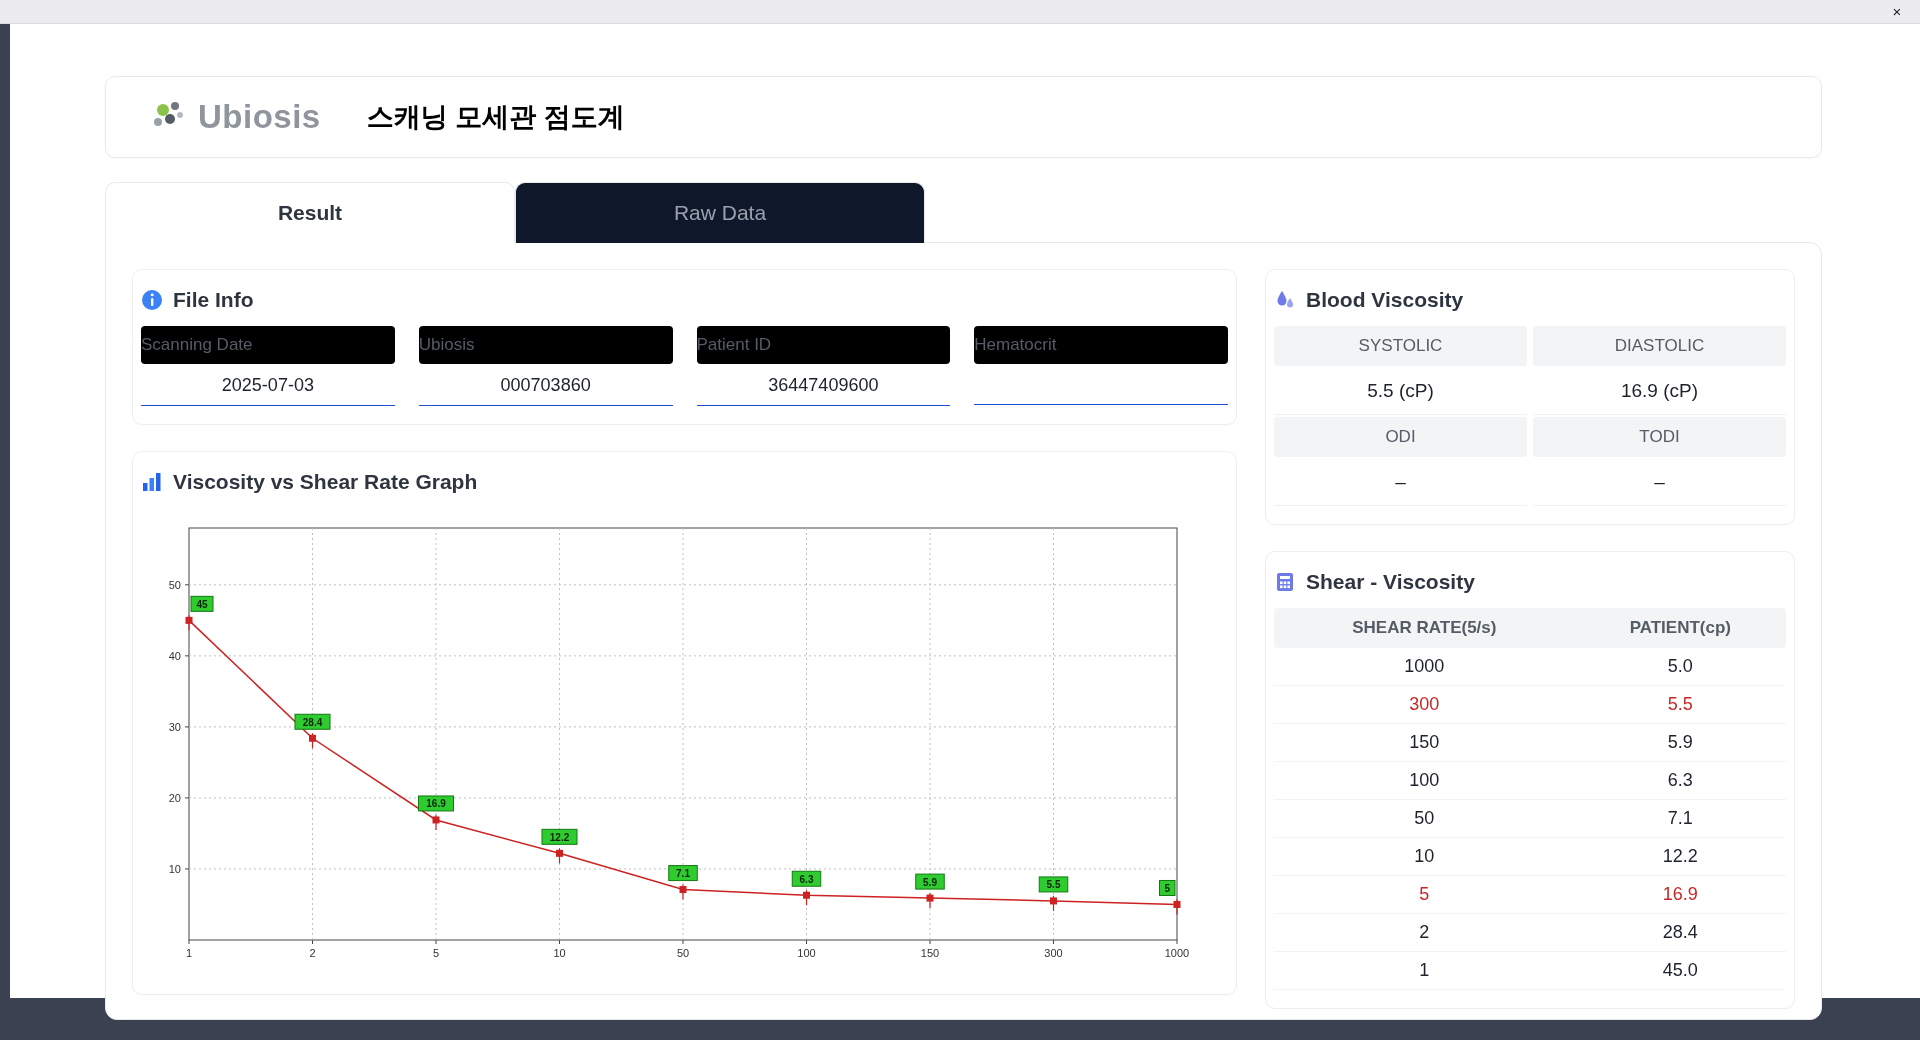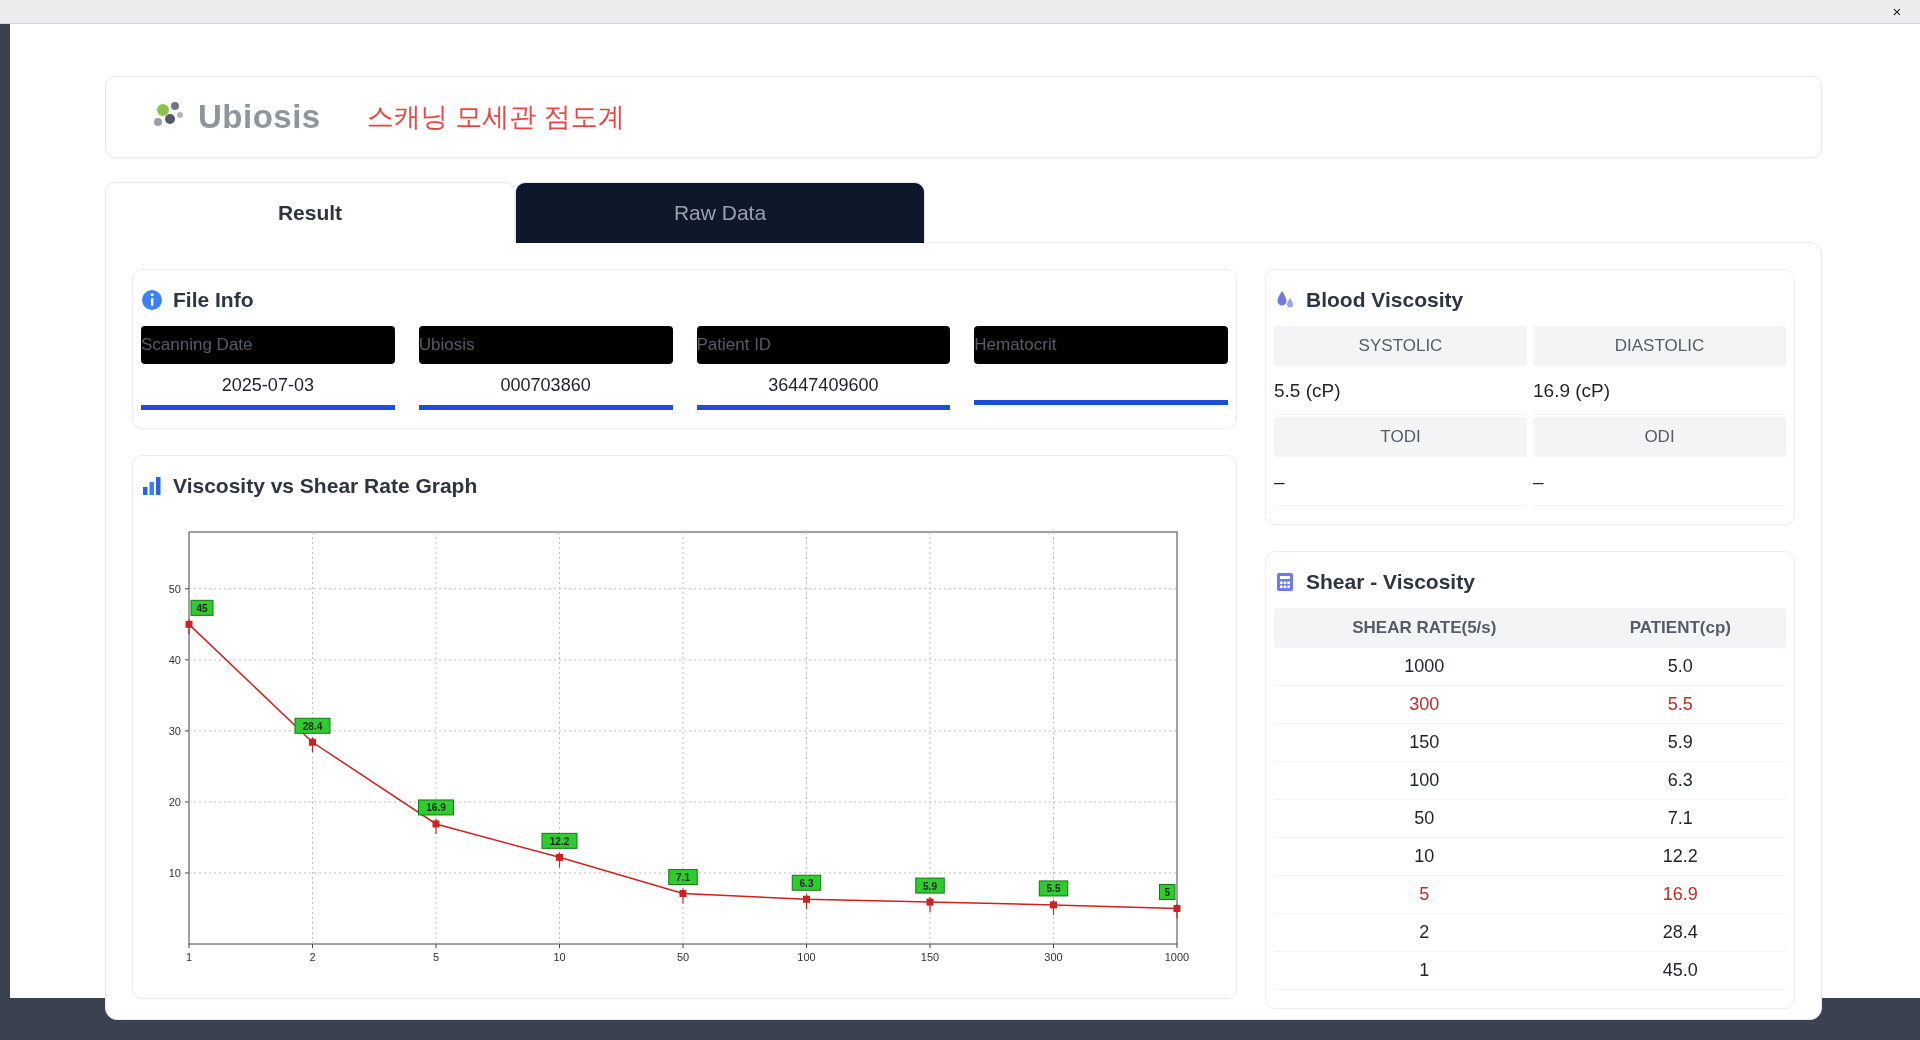--- a/index.html
+++ b/index.html
@@ -22,21 +22,21 @@
     background: #ffffff;
   }
   .header-card {
     position: absolute; left: 95px; top: 52px; width: 1717px; height: 82px;
     border: 1px solid #e7e9ee; border-radius: 10px;
     display: flex; align-items: center; gap: 46px; padding-left: 44px;
     box-shadow: 0 1px 2px rgba(0,0,0,0.03);
   }
   .logo { display: flex; align-items: center; gap: 6px; }
   .logo-text { font-size: 33px; font-weight: 600; color: #8f959d; letter-spacing: 0.5px; }
-  .app-title { font-size: 27px; font-weight: normal; color: #ef4444; }
+  .app-title { font-size: 27px; font-weight: bold; color: #000000; }
   .tabs { position: absolute; left: 95px; top: 158px; display: flex; z-index: 3; }
   .tab {
     width: 410px; height: 61px; display: flex; align-items: center; justify-content: center;
     font-size: 21px; border-top-left-radius: 10px; border-top-right-radius: 10px;
     cursor: pointer;
   }
   .tab.active {
     background: #ffffff; border: 1px solid #e7e9ee; border-bottom: none;
     font-weight: bold; color: #2f3540; position: relative; z-index: 4;
   }
@@ -61,33 +61,33 @@
   }
   .icon { display: inline-flex; width: 22px; height: 22px; align-items: center; justify-content: center; }
   
   .fields { display: grid; grid-template-columns: repeat(4, 1fr); gap: 24px; }
   .field-label {
     background: #000000; border-radius: 4px; text-align: left;
     padding: 9px 0; font-size: 17px; color: #555c66;
   }
   .field-value {
     text-align: center; padding: 11px 0 9px; font-size: 18px; color: #1d222b;
-    border-bottom: 5px solid #1d4ed8; min-height: 41px;
+    border-bottom: 1px solid #1d4ed8; min-height: 41px;
   }
   
   .graph-card { flex: 1; }
   #chart { display: block; margin-top: 2px; }
   
   .bv-grid { display: grid; grid-template-columns: 1fr 1fr; column-gap: 6px; row-gap: 2px; }
   .bv-label {
     background: #f3f4f6; border-radius: 3px; text-align: center;
     padding: 10px 0; font-size: 17px; color: #555c66;
   }
   .bv-value {
-    padding: 12px 0; font-size: 19px; color: #1d222b;
+    text-align: center; padding: 12px 0; font-size: 19px; color: #1d222b;
     border-bottom: 1px solid #f0f1f4;
   }
   
   .sv-card { flex: 1; }
   table { width: 100%; border-collapse: collapse; }
   th {
     background: #f3f4f6; font-size: 17px; color: #555c66; font-weight: 600;
     padding: 10px 0; text-align: center;
   }
   th:first-child { border-top-left-radius: 4px; border-bottom-left-radius: 4px; }
@@ -284,22 +284,22 @@
                 <path d="M16 9 C16 9 13 13.3 13 15.5 a3 3 0 0 0 6 0 C19 13.3 16 9 16 9 Z" fill="#9aa4f0"></path>
               </svg>
           </span>
           <span>Blood Viscosity</span>
         </div>
         <div class="bv-grid" id="bv-grid">
             <div class="bv-label">SYSTOLIC</div>
             <div class="bv-label">DIASTOLIC</div>
             <div class="bv-value">5.5 (cP)</div>
             <div class="bv-value">16.9 (cP)</div>
+            <div class="bv-label">ODI</div>
             <div class="bv-label">TODI</div>
-            <div class="bv-label">ODI</div>
             <div class="bv-value">–</div>
             <div class="bv-value">–</div>
           </div>
       </div>
 
       <div class="card sv-card">
         <div class="card-title">
           <span class="icon">
             <svg width="22" height="22" viewBox="0 0 22 22">
                 <rect x="3" y="2" width="16" height="18" rx="2" fill="#6d7ae8"></rect>

